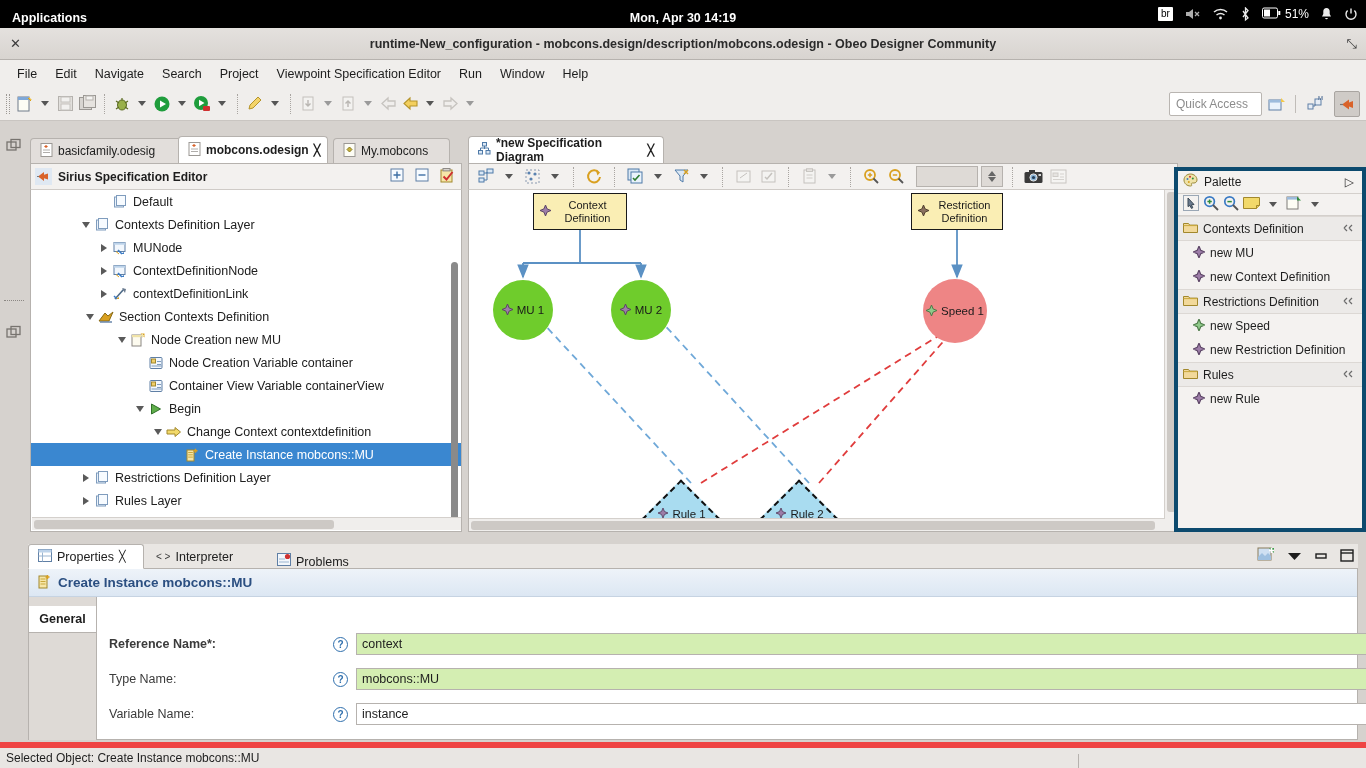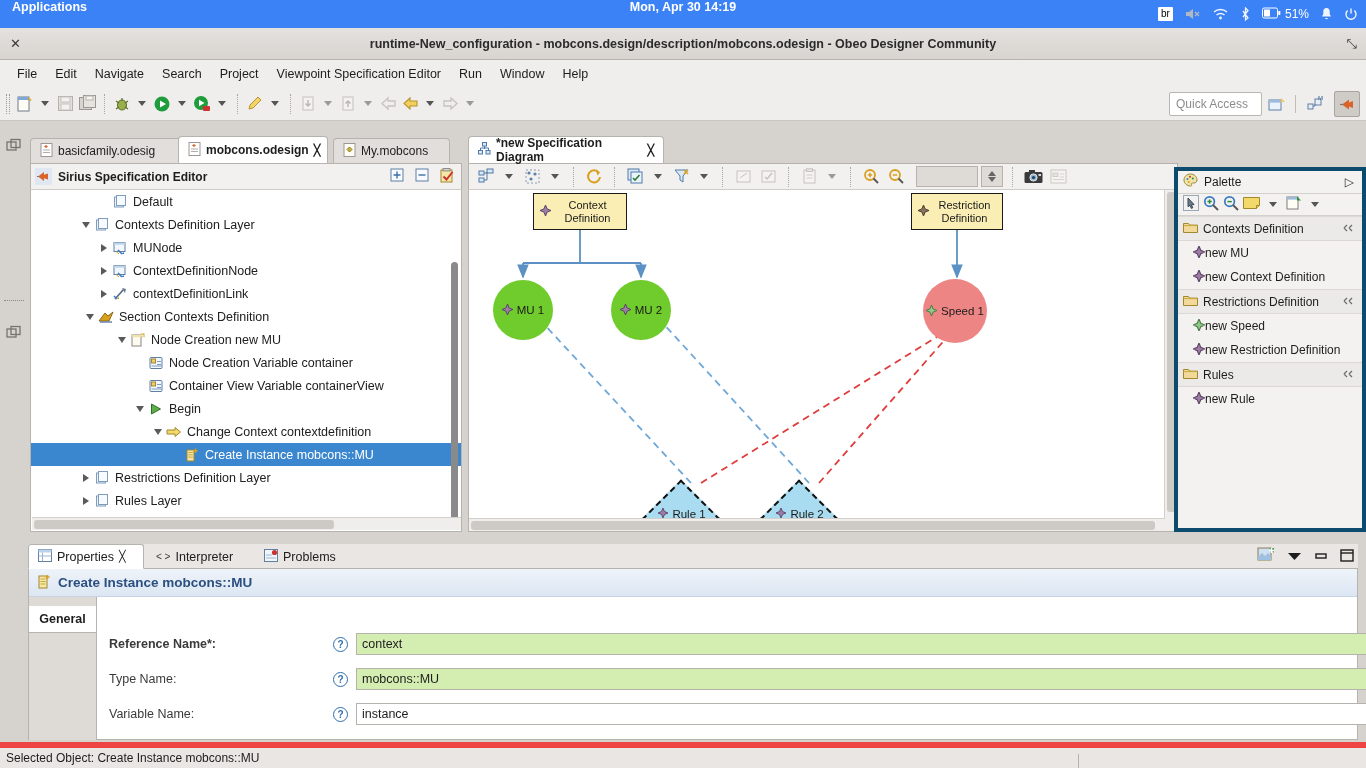--- a/index.html
+++ b/index.html
@@ -9,22 +9,22 @@
     overflow: hidden;
     font-family: "Liberation Sans", sans-serif;
     font-size: 12px;
     color: #202020;
     background: #d6d2ce;
   }
 
   
   #sysbar {
     position: absolute; left:0; top:0; width:1366px; height:36px;
-    background:#3b82f6; color:#fff;
-    display:flex; align-items:flex-start;
+    background:#000000; color:#fff;
+    display:flex; align-items:center;
   }
   #sysbar .apps { font-weight:bold; font-size:12.5px; margin-left:12px; }
   #sysbar .clock {
     position:absolute; left:0; right:0; text-align:center;
     font-weight:bold; font-size:12.5px;
   }
   #sysbar .tray {
     position:absolute; right:8px; top:0; height:28px;
     display:flex; align-items:center; gap:11px;
   }
@@ -164,21 +164,21 @@
     position:absolute; left:1174px; top:167px; width:192px; height:365px;
     background:#f4f2f0; border:4px solid #0c4a6e;
   }
   .pal-title{ height:23px; display:flex; align-items:center; gap:6px; padding-left:5px;
     background:#f4f2f0; border-bottom:1px solid #d4d0cc; font-size:12px; color:#1d1d1d;}
   .pal-tools{ height:22px; display:flex; align-items:center; gap:4px; padding-left:5px;
     border-bottom:1px solid #d4d0cc; background:#f4f2f0;}
   .pal-group{ height:25px; display:flex; align-items:center; gap:5px; padding-left:5px;
     background:#eceae8; border-top:1px solid #dcd8d4; border-bottom:1px solid #dcd8d4;
     font-size:12px; color:#1d1d1d;}
-  .pal-item{ height:24px; display:flex; align-items:center; gap:0; padding-left:15px;
+  .pal-item{ height:24px; display:flex; align-items:center; gap:5px; padding-left:15px;
     font-size:12px; color:#1d1d1d;}
 
   
   #proppane{
     position:absolute; left:28px; top:544px; width:1330px; height:196px;
   }
   .ptabrow{ position:relative; height:25px; background:#e9e6e3; border-bottom:1px solid #b6b2ae;}
   .ptab{ position:absolute; top:0; height:25px; display:flex; align-items:center; gap:5px;
     padding:0 9px; font-size:12.5px;}
   .ptab.active{ background:#fff; border:1px solid #b6b2ae; border-bottom:1px solid #fff; border-radius:3px 3px 0 0;}
@@ -1005,21 +1005,21 @@
             <path d="M4.5 3.5v9M0.5 7h13" stroke="#9bb5d0"></path>
           </svg>
       </span>
       <span>Properties</span>
       <span style="font-size:11px;">╳</span>
     </div>
     <div class="ptab" style="left:119px; width:99px;">
       <span class="tiny" style="color:#3b3b3b;">&lt; &gt;</span>
       <span>Interpreter</span>
     </div>
-    <div class="ptab" style="left:227px; width:95px;">
+    <div class="ptab" style="left:240px; width:95px;align-items:flex-end;">
       <span>
         <svg width="14" height="13" viewBox="0 0 14 13">
             <rect x="0.5" y="0.5" width="13" height="12" fill="#f2f6fb" stroke="#5f7fa5"></rect>
             <path d="M2 9h10M2 6h6" stroke="#9bb5d0"></path>
             <circle cx="10.5" cy="3.5" r="2.6" fill="#cf3030"></circle>
           </svg>
       </span>
       <span>Problems</span>
     </div>
     <div class="ptoolicons">

